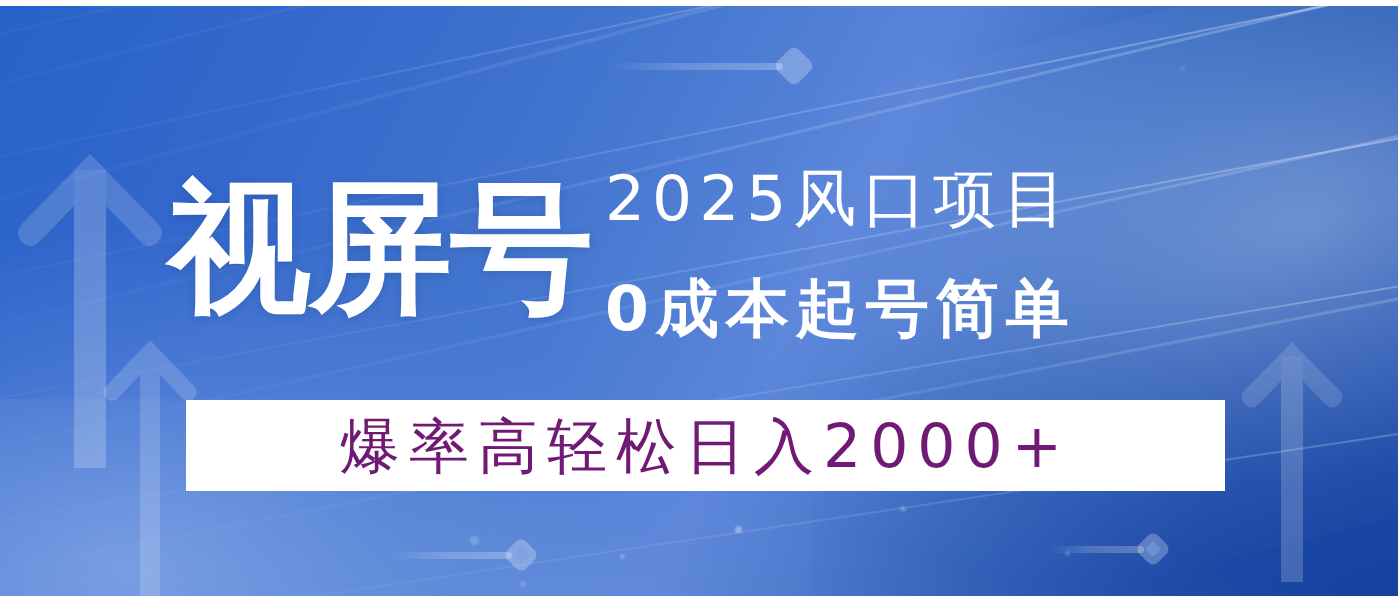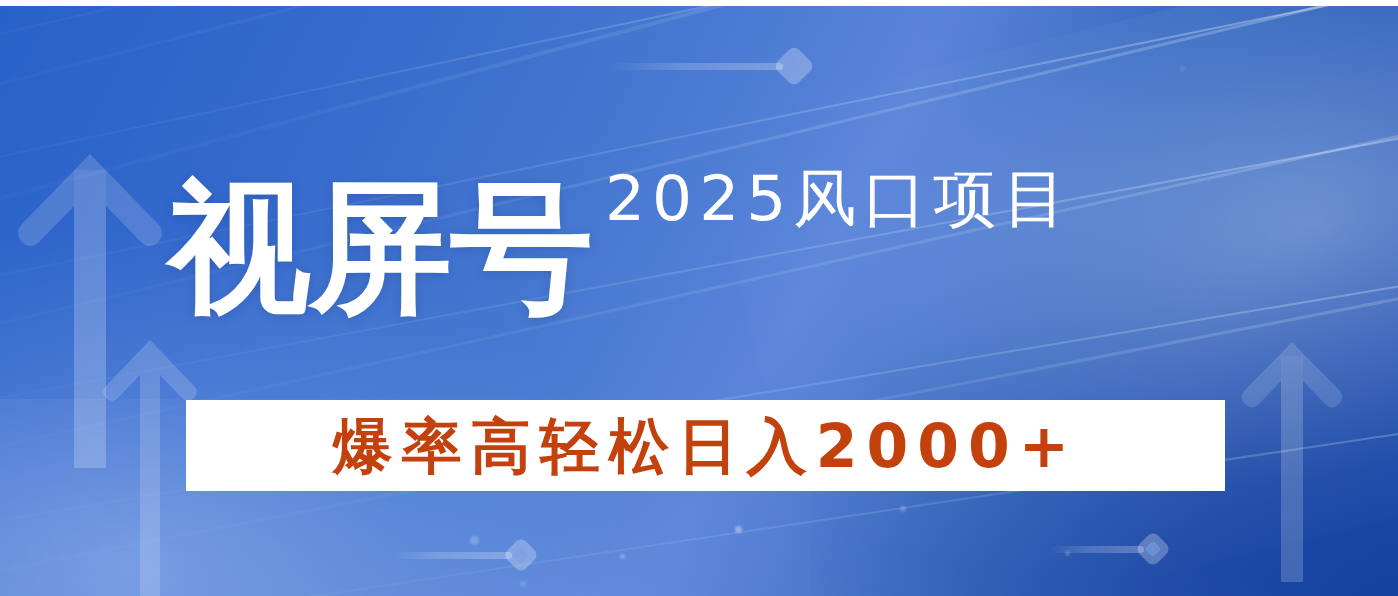--- a/index.html
+++ b/index.html
@@ -207,23 +207,23 @@
     left: 186px;
     top: 394px;
     width: 1039px;
     height: 91px;
     background: #ffffff;
     display: flex;
     align-items: center;
     justify-content: center;
   }
   .bottom-text {
-    color: #c2410c;
+    color: #701a75;
     font-size: 60px;
-    font-weight: 700;
+    font-weight: 400;
     letter-spacing: 9px;
     line-height: 1;
     white-space: nowrap;
     font-family: "DejaVu Sans", "Liberation Sans", sans-serif;
   }
 </style>
 </head>
 <body>
 
 <div id="banner">
@@ -289,20 +289,21 @@
 
   <div class="marker" style="left:1048px; top:530px;">
     <div class="line" style="width:96px;"></div>
     <div class="diamond" style="width:26px; height:26px;"></div>
   </div>
 
   <div class="headline-row">
     <div class="main-title">视屏号</div>
     <div class="sub-stack">
       <div class="sub-line-1">2025风口项目</div>
+      <div class="sub-line-2">0成本起号简单</div>
     </div>
   </div>
 
   <div class="bottom-banner">
     <div class="bottom-text">爆率高轻松日入2000+</div>
   </div>
 
 </div>
 
 </body></html>

